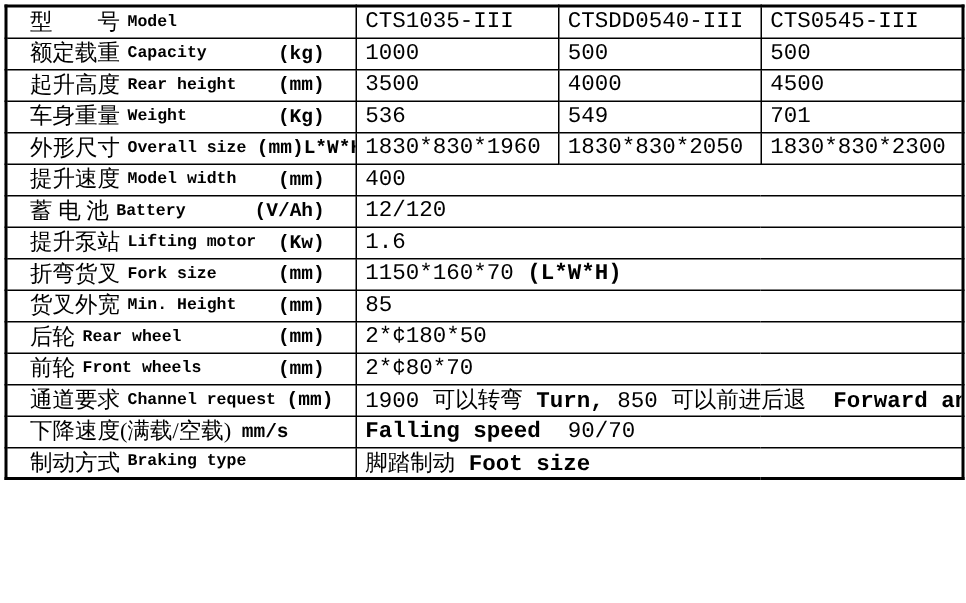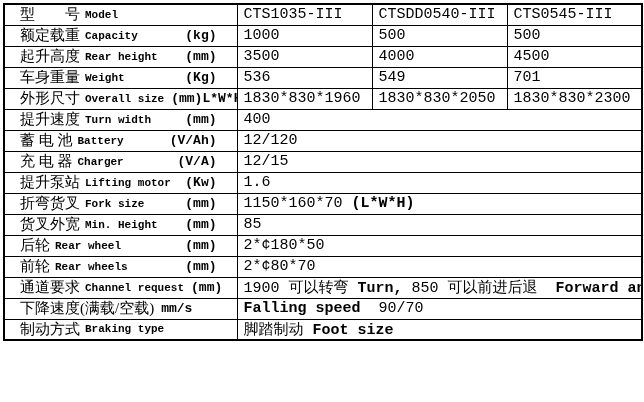--- a/index.html
+++ b/index.html
@@ -130,49 +130,39 @@
           </div>
         </td>
         <td class="val"><span class="seg">1830*830*1960</span></td>
         <td class="val"><span class="seg">1830*830*2050</span></td>
         <td class="val"><span class="seg">1830*830*2300</span></td>
       </tr>
       <tr class="spec-row">
         <td class="label-cell">
           <div class="lbl">
             <span class="cn">提升速度</span>
-            <span class="en">Turn width</span>
+            <span class="en">Model width</span>
             <span class="unit">(mm)</span>
           </div>
         </td>
         <td class="val" colspan="3"><span class="seg">400</span></td>
       </tr>
       <tr class="spec-row">
         <td class="label-cell">
           <div class="lbl">
             <span class="cn">蓄 电 池</span>
             <span class="en">Battery</span>
             <span class="unit">(V/Ah)</span>
           </div>
         </td>
         <td class="val" colspan="3"><span class="seg">12/120</span></td>
       </tr>
       <tr class="spec-row">
         <td class="label-cell">
           <div class="lbl">
-            <span class="cn">充 电 器</span>
-            <span class="en">Charger</span>
-            <span class="unit">(V/A)</span>
-          </div>
-        </td>
-        <td class="val" colspan="3"><span class="seg">12/15</span></td>
-      </tr>
-      <tr class="spec-row">
-        <td class="label-cell">
-          <div class="lbl">
             <span class="cn">提升泵站</span>
             <span class="en">Lifting motor</span>
             <span class="unit">(Kw)</span>
           </div>
         </td>
         <td class="val" colspan="3"><span class="seg">1.6</span></td>
       </tr>
       <tr class="spec-row">
         <td class="label-cell">
           <div class="lbl">
@@ -200,21 +190,21 @@
             <span class="en">Rear wheel</span>
             <span class="unit">(mm)</span>
           </div>
         </td>
         <td class="val" colspan="3"><span class="seg">2*¢180*50</span></td>
       </tr>
       <tr class="spec-row">
         <td class="label-cell">
           <div class="lbl">
             <span class="cn">前轮</span>
-            <span class="en">Rear wheels</span>
+            <span class="en">Front wheels</span>
             <span class="unit">(mm)</span>
           </div>
         </td>
         <td class="val" colspan="3"><span class="seg">2*¢80*70</span></td>
       </tr>
       <tr class="spec-row">
         <td class="label-cell">
           <div class="lbl">
             <span class="cn">通道要求</span>
             <span class="en">Channel request</span>

